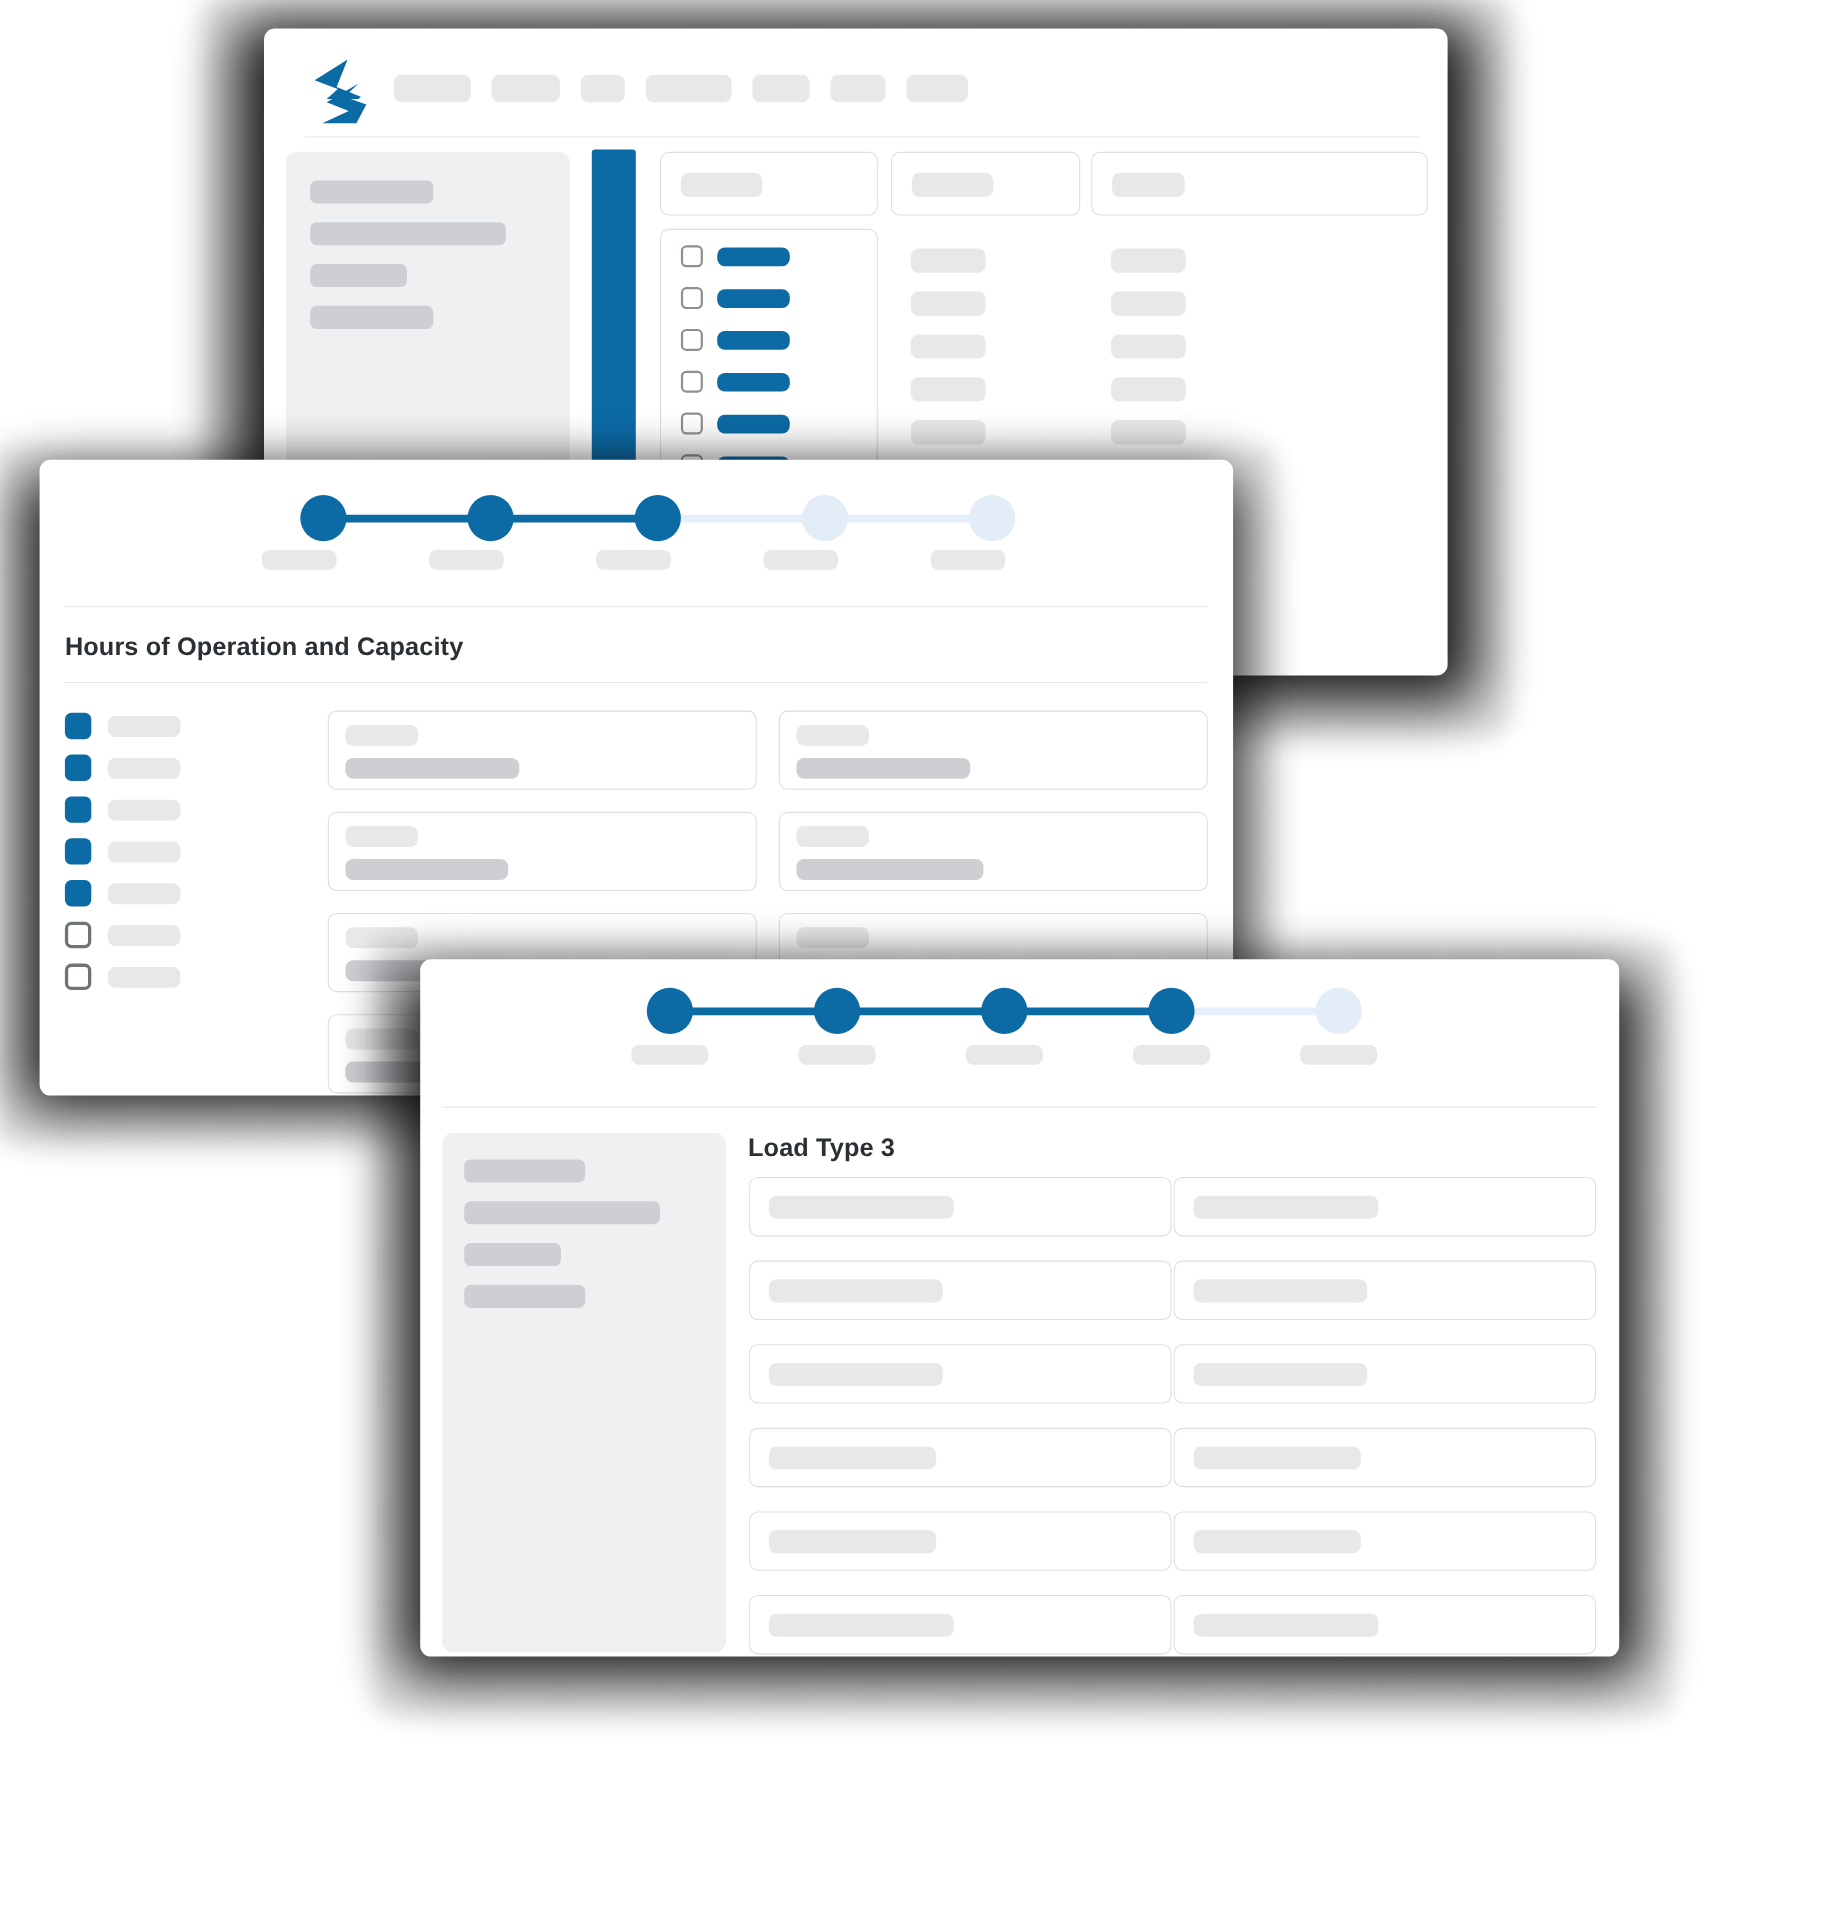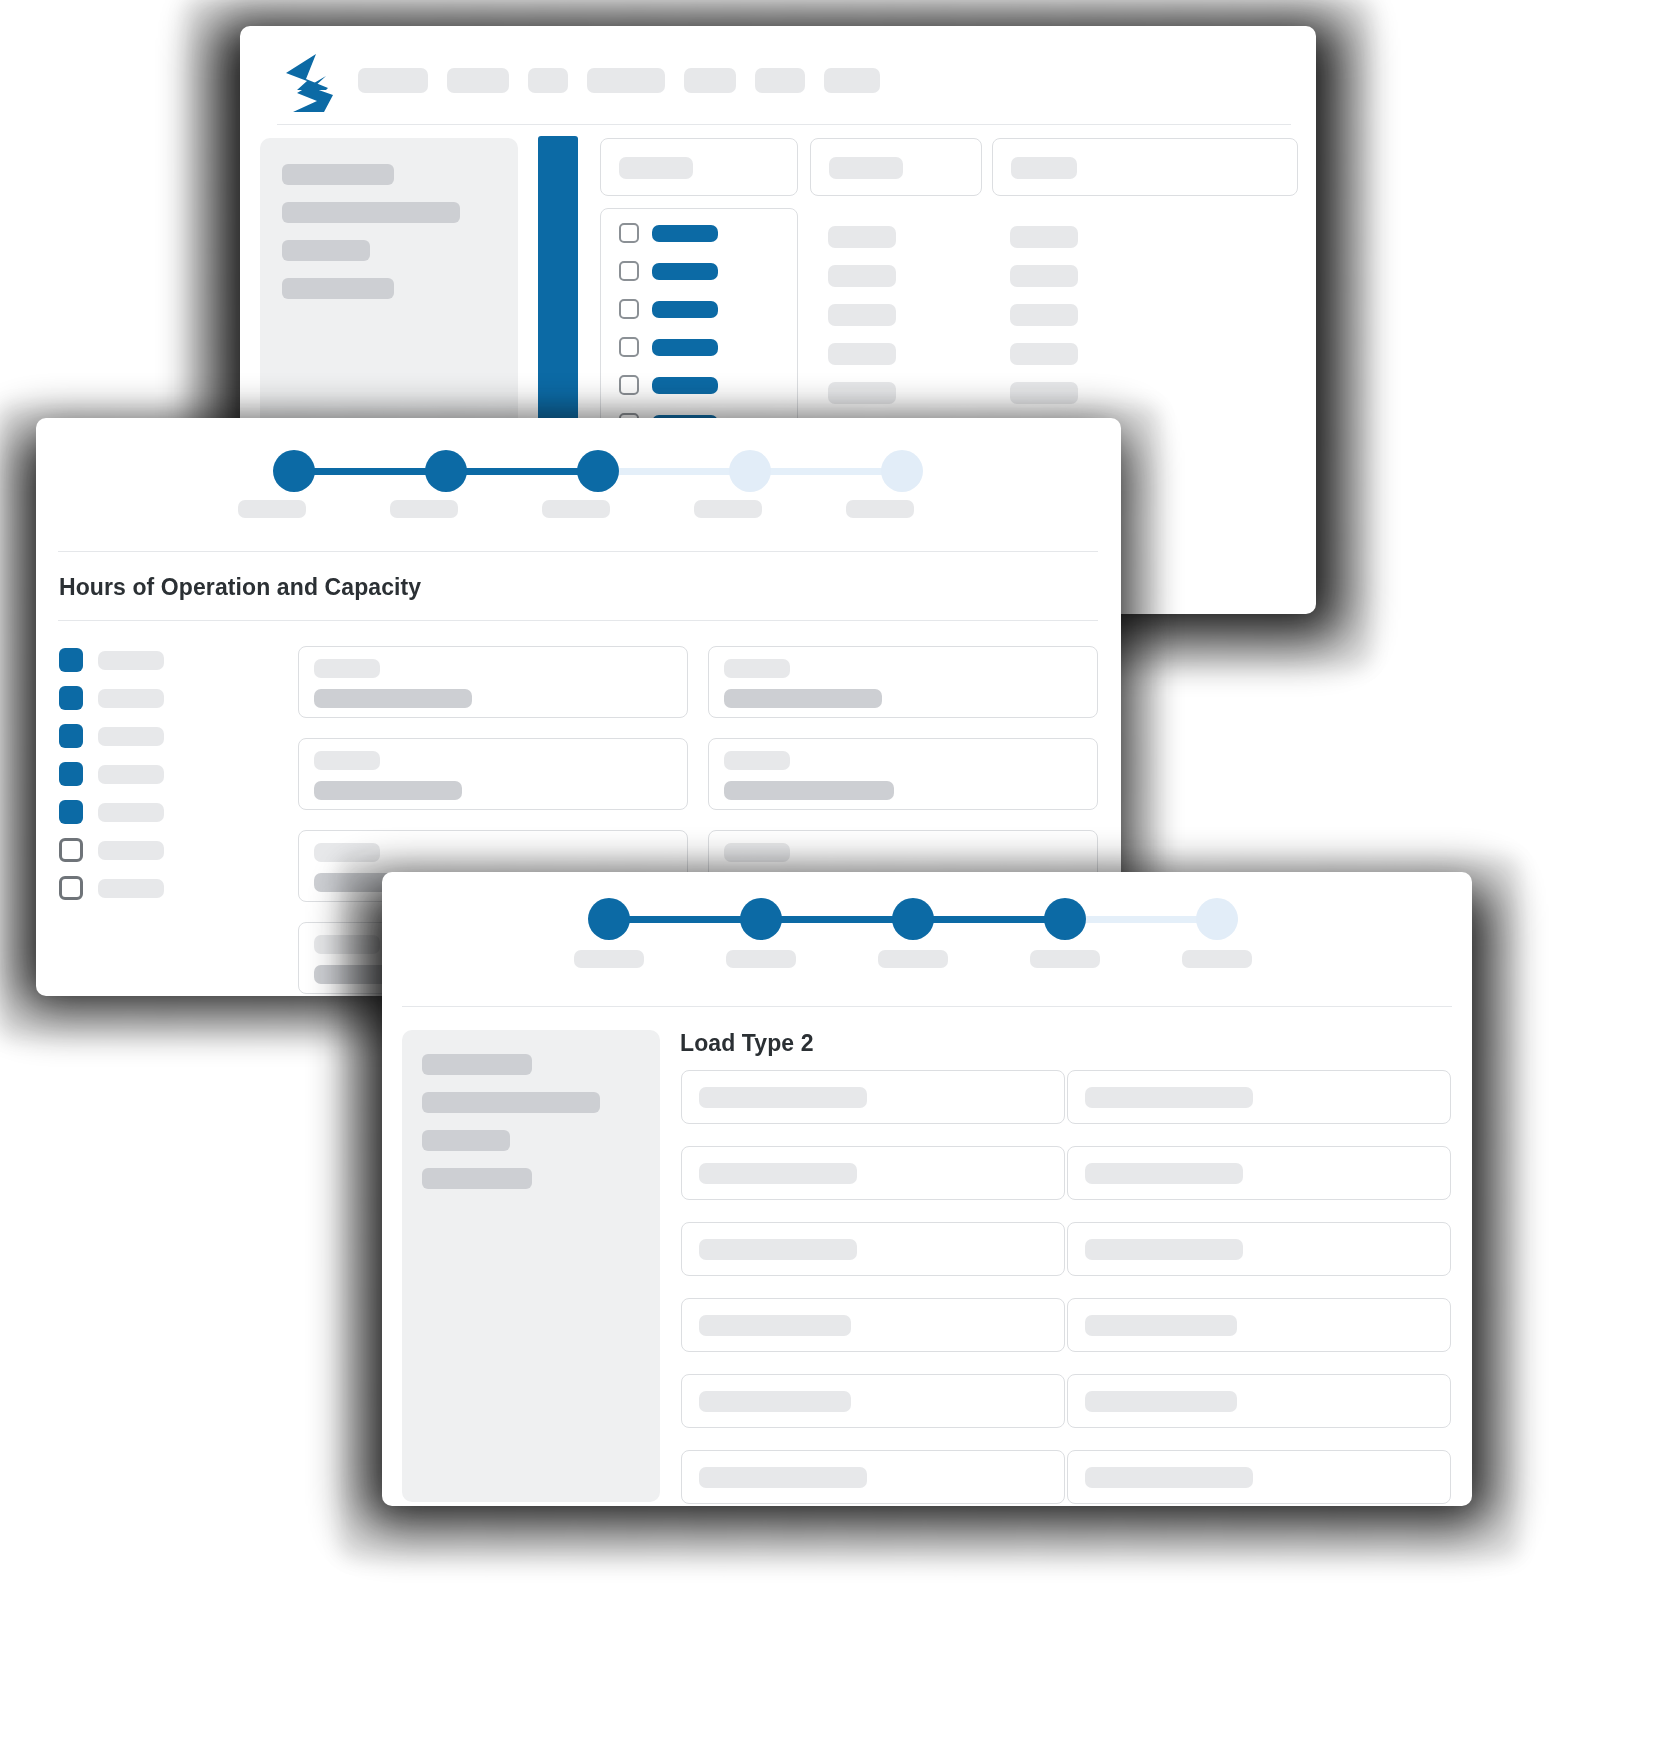--- a/index.html
+++ b/index.html
@@ -324,21 +324,21 @@
 
     <div class="divider" style="position:absolute; left:20px; top:134px; width:1050px;"></div>
 
     <div class="gray-panel" style="position:absolute; left:20px; top:158px; width:258px; height:472px;">
       <span class="sk sk-dark" style="position:absolute;left:20px;top:24px;width:110px;height:21px;"></span>
       <span class="sk sk-dark" style="position:absolute;left:20px;top:62px;width:178px;height:21px;"></span>
       <span class="sk sk-dark" style="position:absolute;left:20px;top:100px;width:88px;height:21px;"></span>
       <span class="sk sk-dark" style="position:absolute;left:20px;top:138px;width:110px;height:21px;"></span>
     </div>
 
-    <h2 class="heading" style="position:absolute; left:298px; top:158px; margin:0;">Load Type 2</h2>
+    <h2 class="heading" style="position:absolute; left:298px; top:158px; margin:0;">Load Type 3</h2>
 
     <div class="panel-box" style="position:absolute; left:299px; top:198px; width:384px; height:54px;">
       <span class="sk pill" style="position:absolute;left:17px;top:16px;width:168px;height:21px;"></span>
     </div>
     <div class="panel-box" style="position:absolute; left:299px; top:274px; width:384px; height:54px;">
       <span class="sk pill" style="position:absolute;left:17px;top:16px;width:158px;height:21px;"></span>
     </div>
     <div class="panel-box" style="position:absolute; left:299px; top:350px; width:384px; height:54px;">
       <span class="sk pill" style="position:absolute;left:17px;top:16px;width:158px;height:21px;"></span>
     </div>

